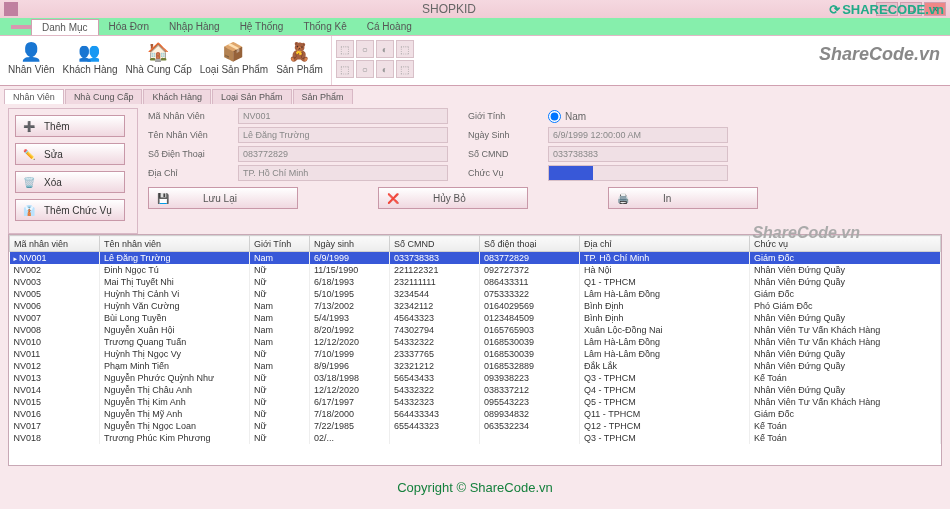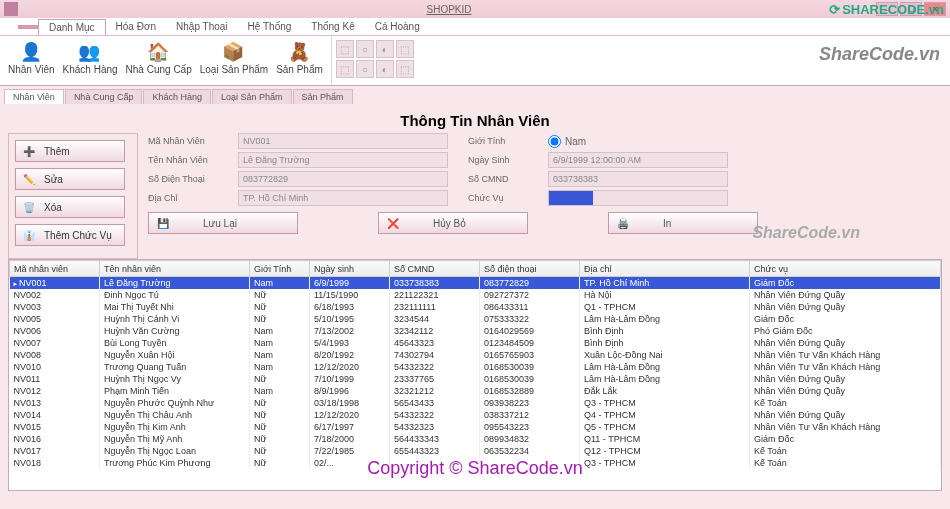--- a/index.html
+++ b/index.html
@@ -1,27 +1,27 @@
 <!DOCTYPE html>
 <html><head>
 <meta charset="utf-8">
 <style>
 * { box-sizing: border-box; margin: 0; padding: 0; font-family: Tahoma, sans-serif; font-size: 10px; }
 body { background: #f8e8ec; width: 950px; height: 509px; overflow: hidden; position: relative; }
 
 
 .titlebar { height: 18px; background: linear-gradient(#f5d8e0, #f0ccd5); display: flex; align-items: center; padding: 0 4px; }
-.titlebar .title { flex: 1; text-align: center; color: #666; font-size: 10px; text-decoration: underline; }
+.titlebar .title { flex: 1; text-align: center; color: #666; font-size: 12px; }
 .titlebar .win-btns { display: flex; gap: 2px; }
 .titlebar .win-btn { width: 22px; height: 14px; background: #e8c0cc; border: 1px solid #d0a0b0; display: flex; align-items: center; justify-content: center; font-size: 8px; color: #555; }
 .titlebar .win-btn.close { background: #e88; }
 .titlebar .app-icon { width: 14px; height: 14px; background: #c080a0; margin-right: 4px; }
 
 
-.menubar { height: 18px; background: #ffffff; display: flex; align-items: center; padding-left: 18px; border-bottom: 1px solid #e0b8c5; text-align: center; }
+.menubar { height: 18px; background: #86efac; display: flex; align-items: center; padding-left: 11px; border-bottom: 1px solid #e0b8c5; text-align: center; }
 .menubar .file-tab { background: #d898b0; color: #fff; padding: 2px 10px; font-size: 10px; }
 .menubar .menu-item { padding: 2px 10px; color: #555; font-size: 10px; cursor: pointer; }
 .menubar .menu-item.active { background: #fff; border: 1px solid #d0a0b0; border-bottom: none; }
 
 
 .ribbon { height: 50px; background: #fff; display: flex; border-bottom: 1px solid #d0a0b0; position: relative; }
 .ribbon-group { display: flex; flex-direction: column; align-items: center; padding: 2px 4px; border-right: 1px solid #e8d0d8; }
 .ribbon-btn { display: flex; flex-direction: column; align-items: center; padding: 2px 4px; cursor: pointer; font-size: 9px; color: #444; }
 .ribbon-btn .ric { width: 24px; height: 24px; display: flex; align-items: center; justify-content: center; font-size: 18px; }
 .ribbon-small { display: grid; grid-template-columns: repeat(4, 18px); grid-template-rows: repeat(2, 18px); gap: 2px; padding: 4px; }
@@ -55,41 +55,41 @@
 .action-btn .aic { width: 16px; }
 
 
 .table-wrap { clear: both; margin-top: 2px; border: 1px solid #c8a8b5; background: #fff; height: 232px; overflow: hidden; }
 table { width: 100%; border-collapse: collapse; table-layout: fixed; }
 th { background: linear-gradient(#fafafa, #ececec); border: 1px solid #d0d0d0; padding: 2px 4px; font-size: 9px; font-weight: normal; text-align: left; color: #333; height: 16px; }
 td { border-right: 1px solid #eee; padding: 1px 4px; font-size: 9px; color: #333; height: 11px; white-space: nowrap; overflow: hidden; }
 tr.sel td { background: #3858d8; color: #fff; }
 tr.arrow td:first-child::before { content: "▸ "; font-size: 7px; }
 
-.copyright { position: absolute; left: 50%; transform: translateX(-50%); bottom: 30px; font-size: 18px; color: #a21caf; pointer-events: none; }
+.copyright { position: absolute; left: 50%; transform: translateX(-50%); bottom: 14px; font-size: 13px; color: #15803d; pointer-events: none; }
 </style>
 </head>
 <body>
 
 <div class="titlebar">
   <div class="app-icon"></div>
   <div class="title">SHOPKID</div>
   <div class="win-btns">
     <div class="win-btn">–</div>
     <div class="win-btn">☐</div>
     <div class="win-btn close">✕</div>
   </div>
   <div class="logo">SHARECODE.vn</div>
 </div>
 
 <div class="menubar">
   <div class="file-tab"></div>
   <div class="menu-item active">Danh Mục</div>
   <div class="menu-item">Hóa Đơn</div>
-  <div class="menu-item">Nhập Thoại</div>
+  <div class="menu-item">Nhập Hàng</div>
   <div class="menu-item">Hệ Thống</div>
   <div class="menu-item">Thống Kê</div>
   <div class="menu-item">Cá Hoàng</div>
 </div>
 
 <div class="ribbon">
   <div class="ribbon-group">
     <div style="display:flex">
       <div class="ribbon-btn">
           <div class="ric">👤</div>
@@ -129,21 +129,20 @@
 <div class="subtabs">
   <div class="subtab active">Nhân Viên</div>
   <div class="subtab">Nhà Cung Cấp</div>
   <div class="subtab">Khách Hàng</div>
   <div class="subtab">Loại Sản Phẩm</div>
   <div class="subtab">Sản Phẩm</div>
 </div>
 
 <div class="content">
   <div class="watermark2">ShareCode.vn</div>
-  <div class="page-title">Thông Tin Nhân Viên</div>
 
   <div class="left-panel">
     <div class="side-btn">
         <span class="bic">➕</span>
         <span>Thêm</span>
       </div>
     <div class="side-btn">
         <span class="bic">✏️</span>
         <span>Sửa</span>
       </div>

